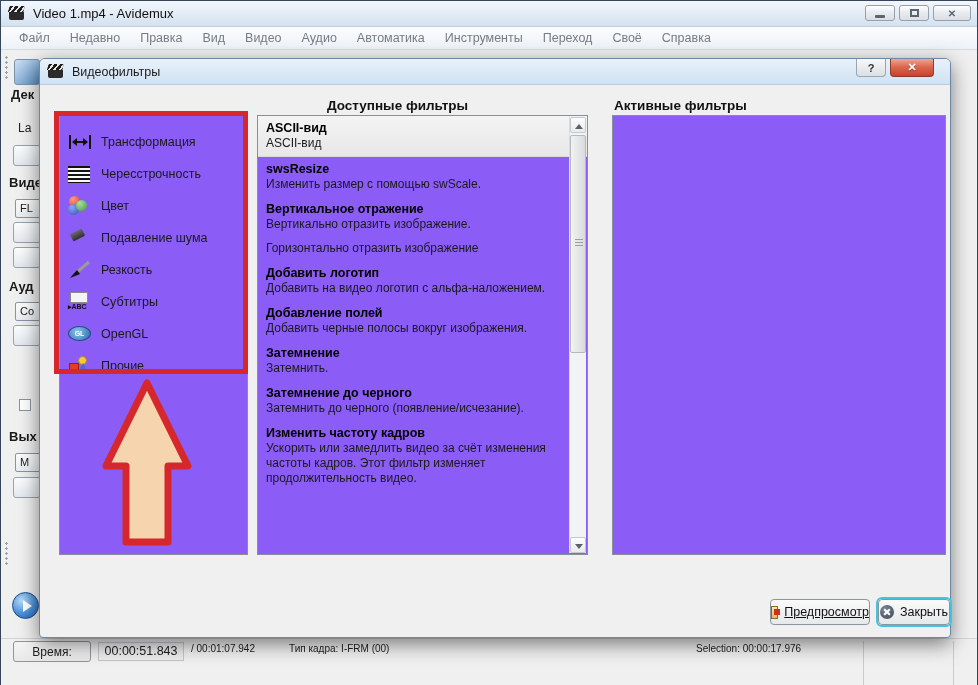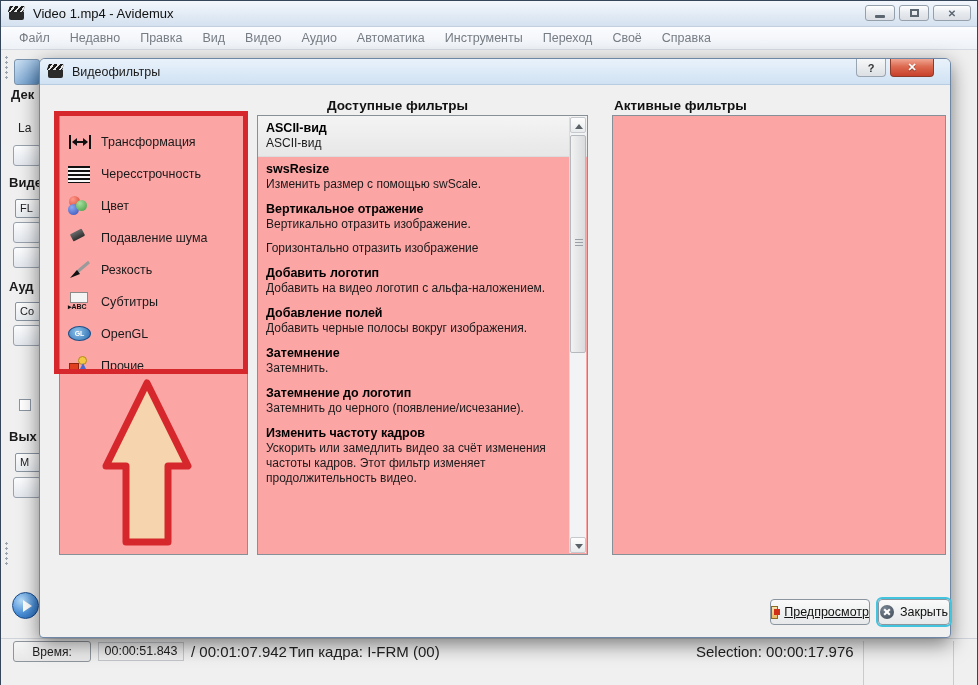--- a/index.html
+++ b/index.html
@@ -49,40 +49,40 @@
     background:radial-gradient(circle at 35% 30%,#b8dcf8,#4a8fd8 55%,#1e5fae); border:1px solid #1a4a88; }
   .play-btn::after { content:""; position:absolute; left:10px; top:7px;
     border-left:9px solid #ffffff; border-top:6px solid transparent; border-bottom:6px solid transparent; }
 
   
   .statusbar { position:absolute; left:0; top:637px; width:100%; height:47px; background:#f0f0f0; border-top:1px solid #cfd4da; }
   .time-btn { position:absolute; left:12px; top:2px; width:78px; height:21px; border:1px solid #8f959c; border-radius:3px;
     background:linear-gradient(#f6f6f6,#e8e8e8); font-size:12px; color:#222; text-align:center; padding-top:3px; }
   .time-val { position:absolute; left:97px; top:3px; width:86px; height:19px; border:1px solid #c2c6cb; background:#ededed;
     font-size:12.5px; color:#222; text-align:center; padding-top:1px; }
-  .st-text { position:absolute; top:4px; font-size:15px; color:#222; }
+  .st-text { position:absolute; top:4px; font-size:10px; color:#222; }
   .st-sep { position:absolute; top:2px; width:1px; height:44px; background:#c8ccd1; }
 
   
   .dialog { position:absolute; left:38px; top:57px; width:912px; height:580px;
     background:#f0f0f0; border:1px solid #6e87a5; border-radius:6px 6px 4px 4px;
     box-shadow:0 6px 20px rgba(0,0,0,.5); }
   .dlg-titlebar { position:absolute; left:0; top:0; width:100%; height:26px;
     background:linear-gradient(#e9f2fb,#d0e2f3); border-bottom:1px solid #b9cde2; border-radius:5px 5px 0 0;
     display:flex; align-items:center; }
   .dlg-title-text { font-size:12.5px; color:#1a1a1a; }
   .dlg-btn { position:absolute; top:0; height:18px; border:1px solid #9aa5b2; border-top:none;
     border-radius:0 0 4px 4px; display:flex; align-items:center; justify-content:center; }
   .dlg-help { right:64px; width:30px; background:linear-gradient(#f7f8f9,#dcdfe3); color:#333;
     font-size:11px; font-weight:bold; }
   .dlg-close { right:16px; width:44px; background:linear-gradient(#f0a592,#dc6a50 45%,#c8402a);
     color:#fff; font-size:11px; font-weight:bold; border-color:#8c3a2a; text-shadow:0 1px 1px rgba(0,0,0,.4); }
 
   .panel-header { position:absolute; top:39px; font-size:13.5px; font-weight:bold; color:#111; }
-  .listbox { position:absolute; top:56px; height:440px; background:#fca5a5; border:1px solid #889097; }
+  .listbox { position:absolute; top:56px; height:440px; background:#8b5cf6; border:1px solid #889097; }
 
   
   .sidebar { left:19px; width:189px; padding-top:10px; }
   .cat-item { height:32px; display:flex; align-items:center; padding-left:8px; gap:9px; }
   .cat-label { font-size:12.5px; color:#1a1a1a; }
   .cat-icon { width:24px; height:20px; position:relative; flex:0 0 24px; }
 
   .icon-interlace { background:repeating-linear-gradient(#111 0 2px,#f8f8f8 2px 4px); width:22px; height:17px; margin-top:2px; }
   .ball { position:absolute; width:11px; height:11px; border-radius:50%; }
   .ball.r { left:1px; top:0; background:radial-gradient(circle at 35% 30%,#ff9a8a,#d23a2a); }
@@ -308,21 +308,21 @@
       </div>
       <div class="filter-row">
         <div class="filter-name">Добавление полей</div>
         <div class="filter-desc">Добавить черные полосы вокруг изображения.</div>
       </div>
       <div class="filter-row">
         <div class="filter-name">Затемнение</div>
         <div class="filter-desc">Затемнить.</div>
       </div>
       <div class="filter-row">
-        <div class="filter-name">Затемнение до логотип</div>
+        <div class="filter-name">Затемнение до черного</div>
         <div class="filter-desc">Затемнить до черного (появление/исчезание).</div>
       </div>
       <div class="filter-row">
         <div class="filter-name">Изменить частоту кадров</div>
         <div class="filter-desc">Ускорить или замедлить видео за счёт изменения частоты кадров. Этот фильтр изменяет продолжительность видео.</div>
       </div>
 
       <div class="vscroll">
         <span class="sb-btn up">
             <span class="sb-arrow up"></span>

